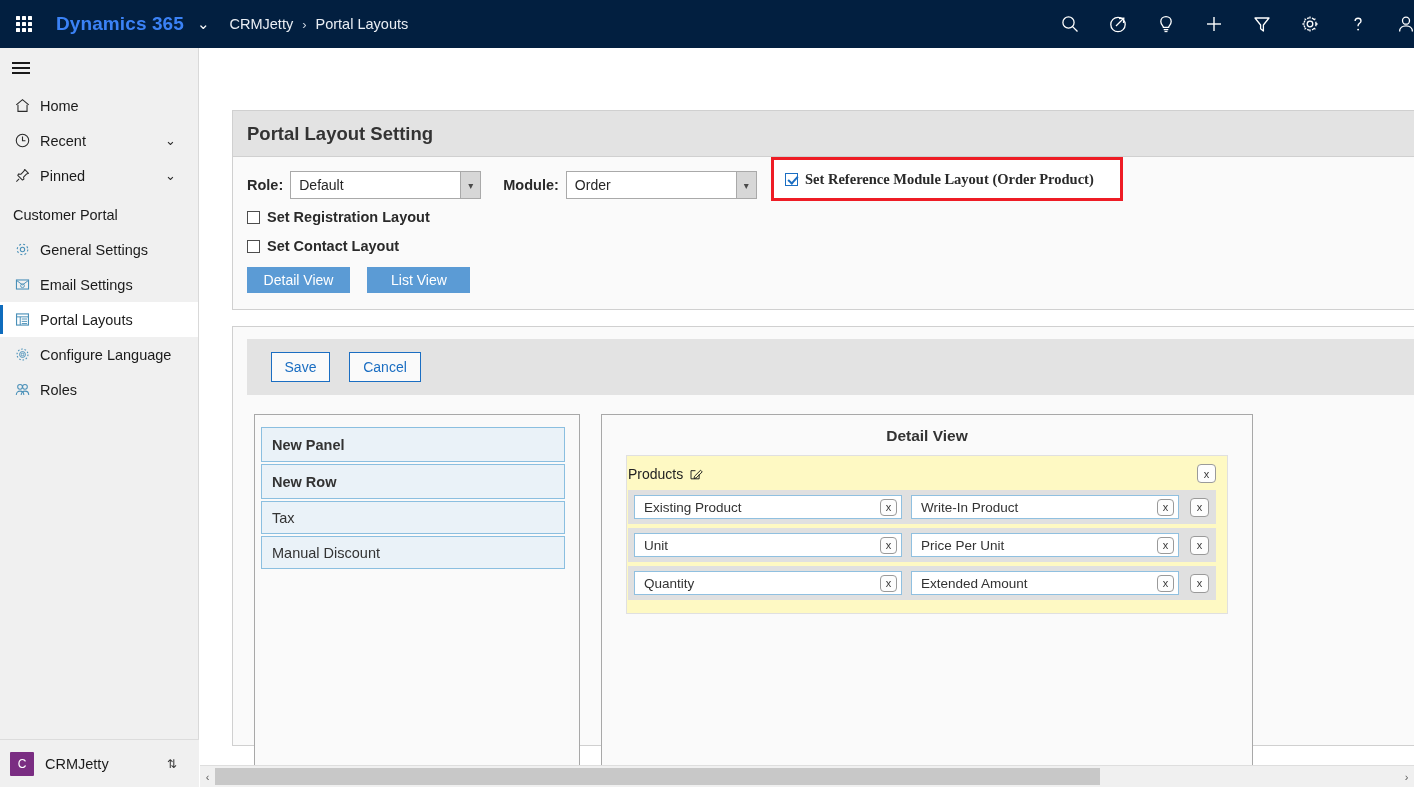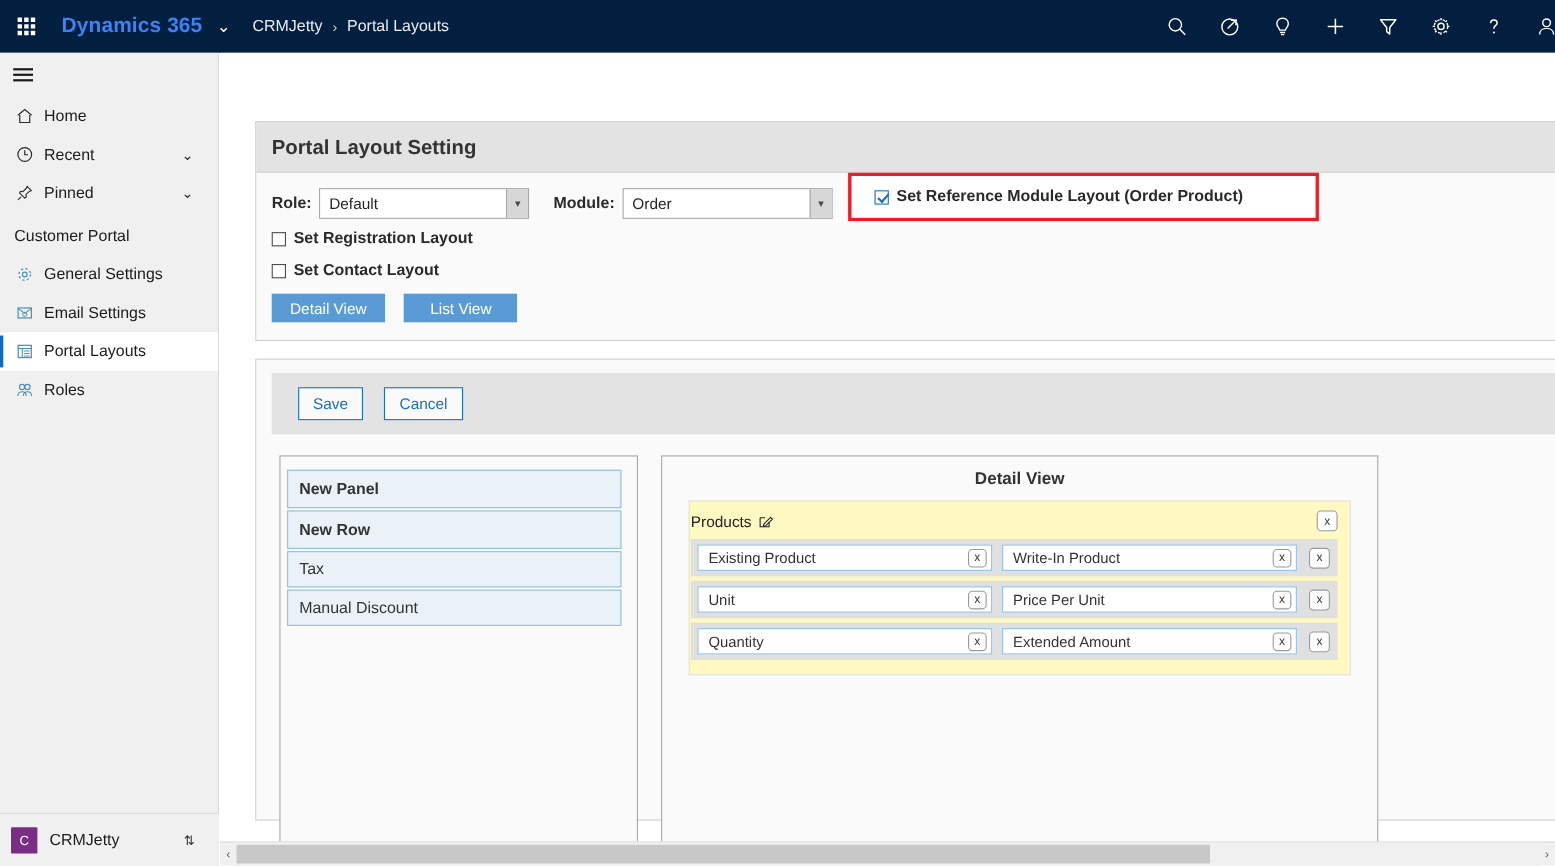--- a/index.html
+++ b/index.html
@@ -169,23 +169,23 @@
     left: 3.6px; top: 0.6px; width: 4px; height: 8px;
     border: solid #1b6ec2; border-width: 0 2px 2px 0;
     transform: rotate(42deg);
   }
   .chk-text {
     font-size: 14.5px; font-weight: bold; color: #2a2a2a; margin-left: 7px;
   }
 
   .highlight-box {
     position: absolute; left: 538px; top: 0px;
-    width: 428px; height: 44px;
+    width: 352px; height: 44px;
     border: 3px solid #ee1c25; background: #ffffff;
-    display: flex; align-items: center; padding-left: 21px;
+    display: flex; align-items: center; padding-left: 11px; font-family: Liberation Serif, serif;
   }
 
   .btn-blue {
     background: #5b9bd5; border: none; color: #ffffff;
     font-size: 14px; height: 26px; cursor: pointer;
     font-family: "Liberation Sans", sans-serif;
     display: inline-flex; align-items: center; justify-content: center;
   }
   .btn-detail { width: 103px; }
   .btn-list { width: 103px; margin-left: 13px; }
@@ -426,20 +426,30 @@
           <line x1="2.7" y1="6.2" x2="15.3" y2="6.2" stroke="#4a90b8" stroke-width="1.05"></line>
           <line x1="6.6" y1="6.2" x2="6.6" y2="14.9" stroke="#4a90b8" stroke-width="1.05"></line>
           <line x1="8.2" y1="8.5" x2="13.8" y2="8.5" stroke="#4a90b8" stroke-width="1"></line>
           <line x1="8.2" y1="11" x2="13.8" y2="11" stroke="#4a90b8" stroke-width="1"></line>
           <line x1="8.2" y1="13.3" x2="13.8" y2="13.3" stroke="#4a90b8" stroke-width="1"></line>
         </svg>
     </span>
     <span class="lbl">Portal Layouts</span>
   </div>
 
+  <div class="nav-item">
+    <span class="ico">
+      <svg width="17" height="17" viewBox="0 0 18 18">
+          <circle cx="9" cy="9" r="3.1" fill="none" stroke="#4a90b8" stroke-width="1.05"></circle>
+          <circle cx="9" cy="9" r="1.4" fill="none" stroke="#4a90b8" stroke-width="0.95"></circle>
+          <circle cx="9" cy="9" r="5.8" fill="none" stroke="#4a90b8" stroke-width="1.15" stroke-dasharray="1.7 1.9"></circle>
+        </svg>
+    </span>
+    <span class="lbl">Configure Language</span>
+  </div>
 
   <div class="nav-item">
     <span class="ico">
       <svg width="17" height="17" viewBox="0 0 18 18">
           <circle cx="6.4" cy="6.2" r="2.5" fill="none" stroke="#4a90b8" stroke-width="1.1"></circle>
           <circle cx="11.6" cy="6.2" r="2.5" fill="none" stroke="#4a90b8" stroke-width="1.1"></circle>
           <path d="M2.4 14.8c0-2.6 1.8-4.1 4-4.1s4 1.5 4 4.1" fill="none" stroke="#4a90b8" stroke-width="1.1"></path>
           <path d="M7.6 14.8c0-2.6 1.8-4.1 4-4.1s4 1.5 4 4.1" fill="none" stroke="#4a90b8" stroke-width="1.1"></path>
         </svg>
     </span>

